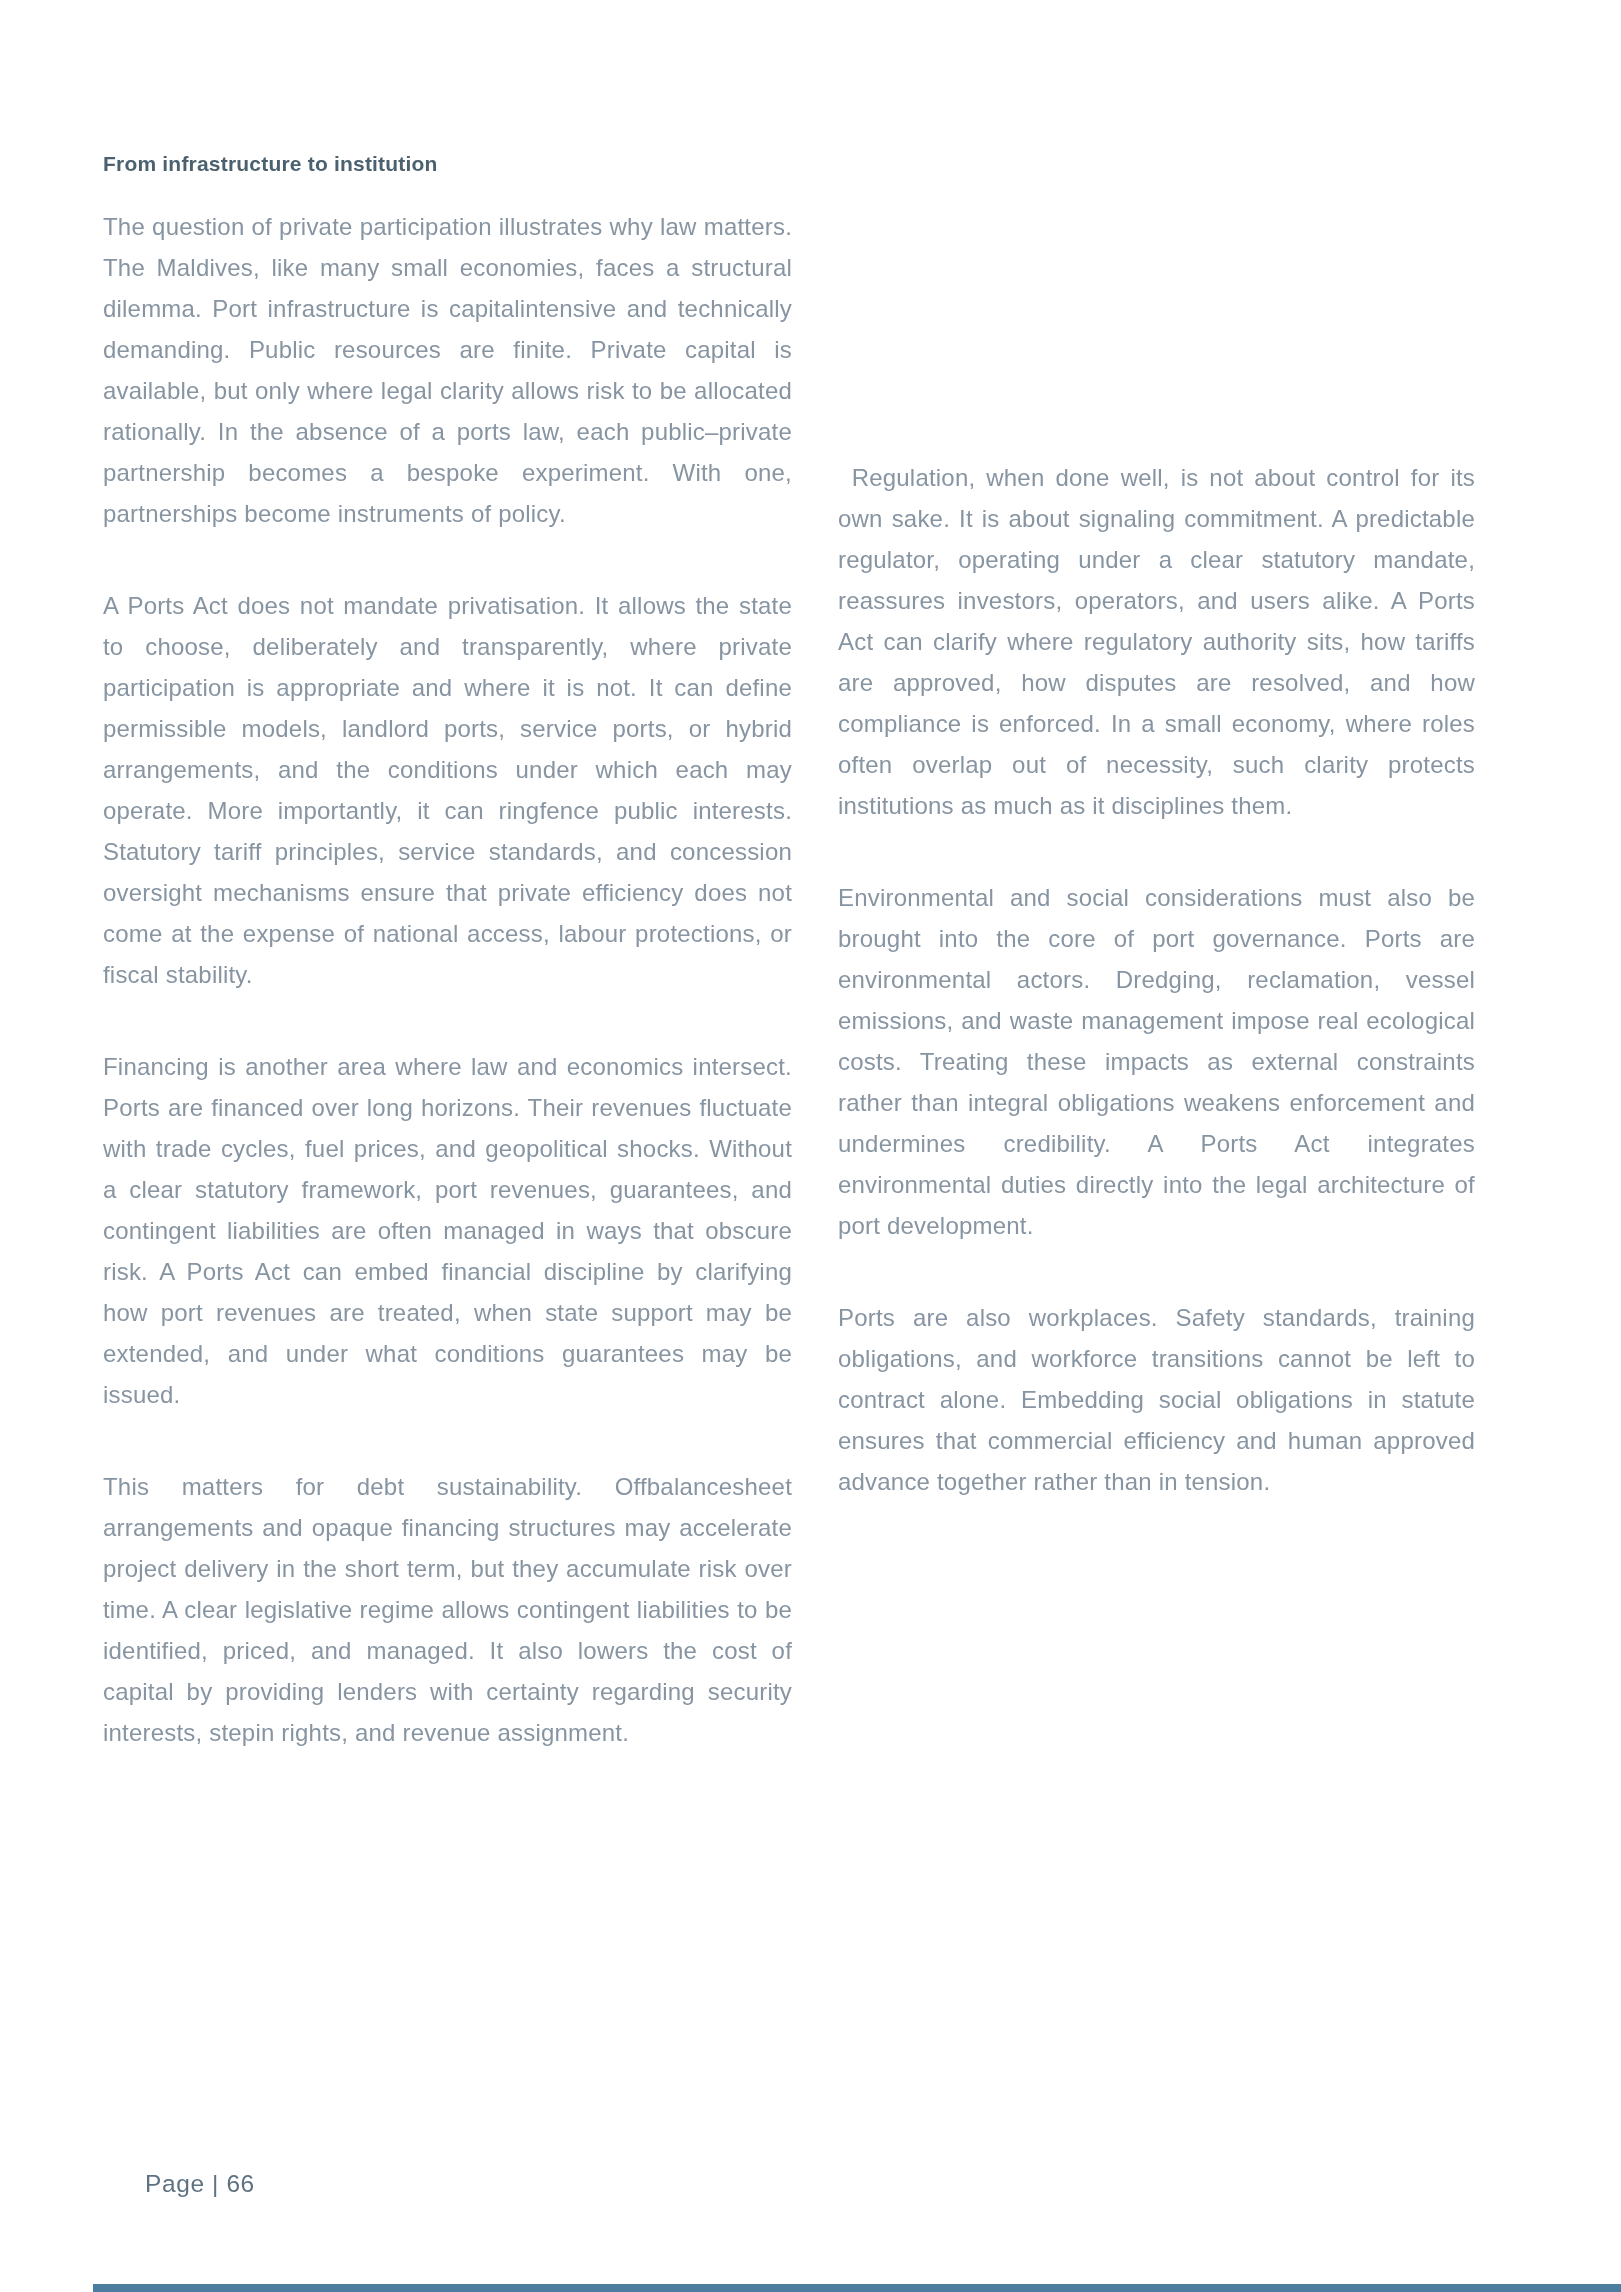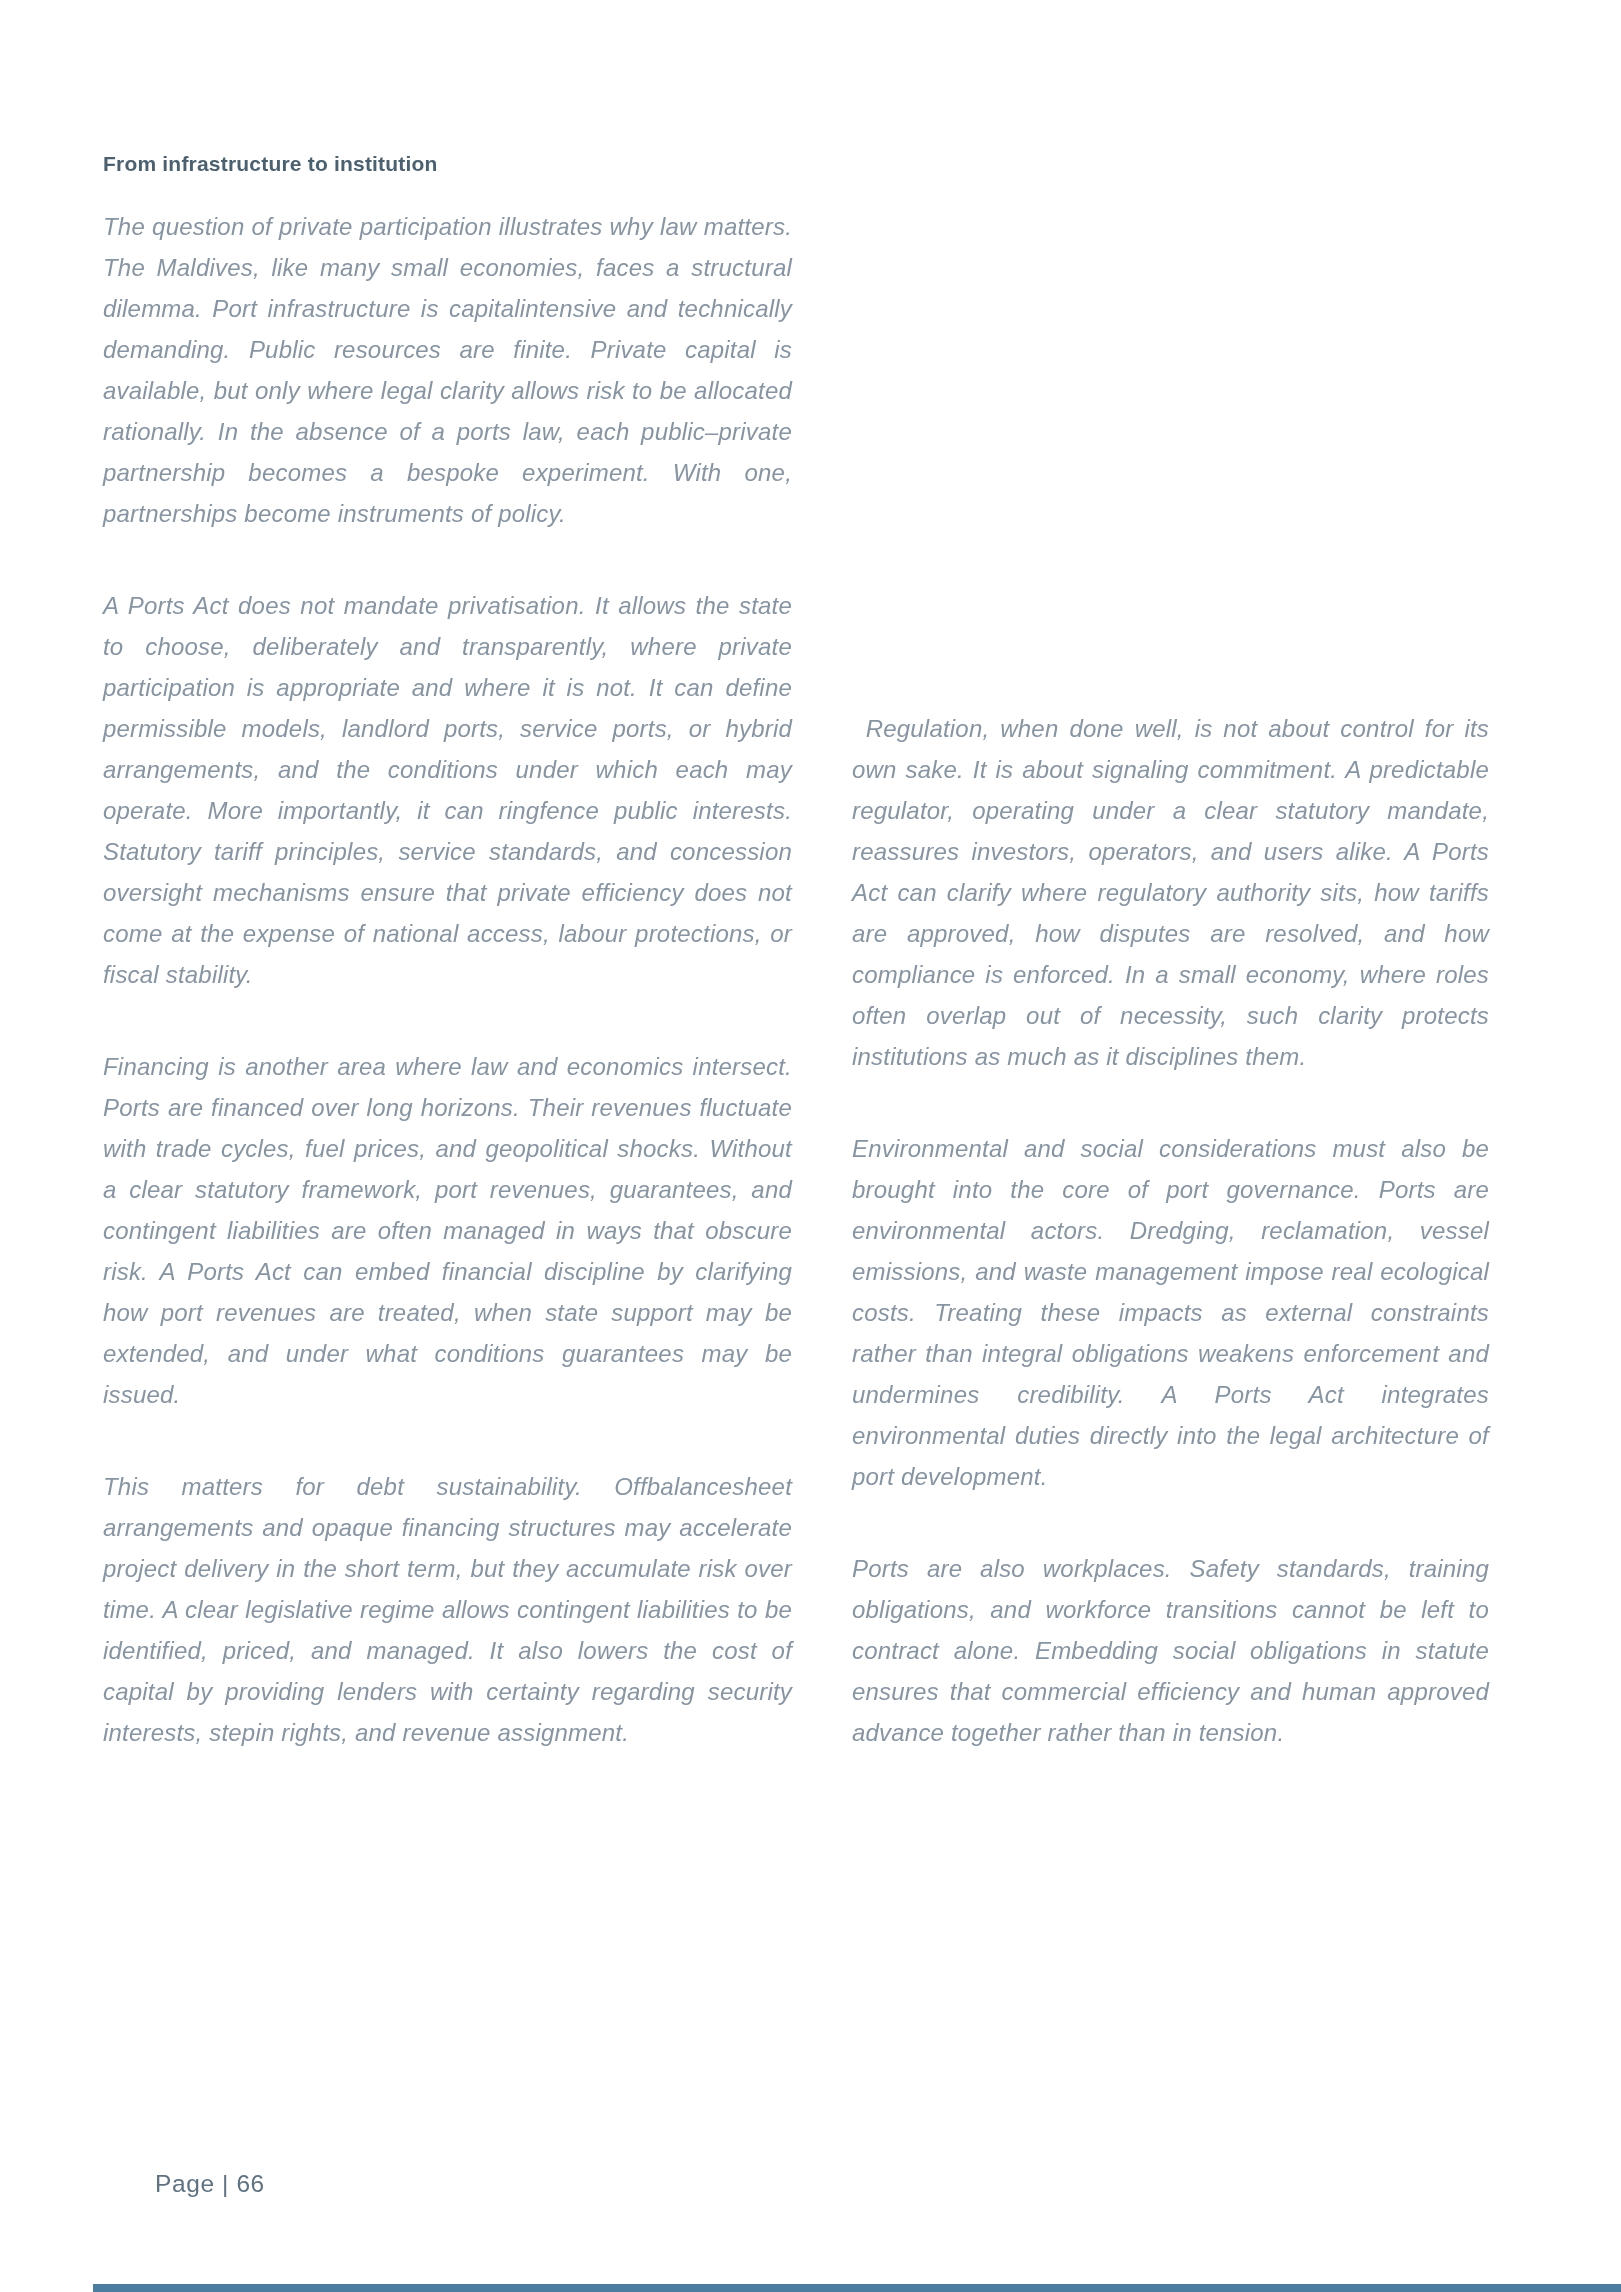--- a/index.html
+++ b/index.html
@@ -25,41 +25,40 @@
   h1.title {
     margin: 0 0 23.5px 0;
     font-size: 21px;
     line-height: 37px;
     font-weight: 700;
     letter-spacing: 0.2px;
     color: var(--heading-color, #4c6170);
   }
   .columns {
     display: flex;
-    gap: 60px;
-    align-items: flex-end;
-    font-style: italic;
+    gap: 46px;
+    align-items: center;
   }
   .col {
     text-align: justify;
   }
   .col-left  { width: 689px; flex: none; }
   .col-right { width: 637px; flex: none; }
   .para {
     margin: 0 0 51px 0;
     font-size: 24px;
     line-height: 41px;
     letter-spacing: 0.2px;
     color: var(--body-color, #8794a1);
     font-weight: 400;
   }
   .para.indent { text-indent: 13.7px; }
   .footer {
     position: absolute;
-    left: 155px;
+    left: 145px;
     top: 2170px;
     font-size: 24.5px;
     letter-spacing: 0.6px;
     color: var(--footer-color, #5f7282);
   }
   .accent-bar {
     position: absolute;
     left: 93px;
     right: 0;
     bottom: 0;

